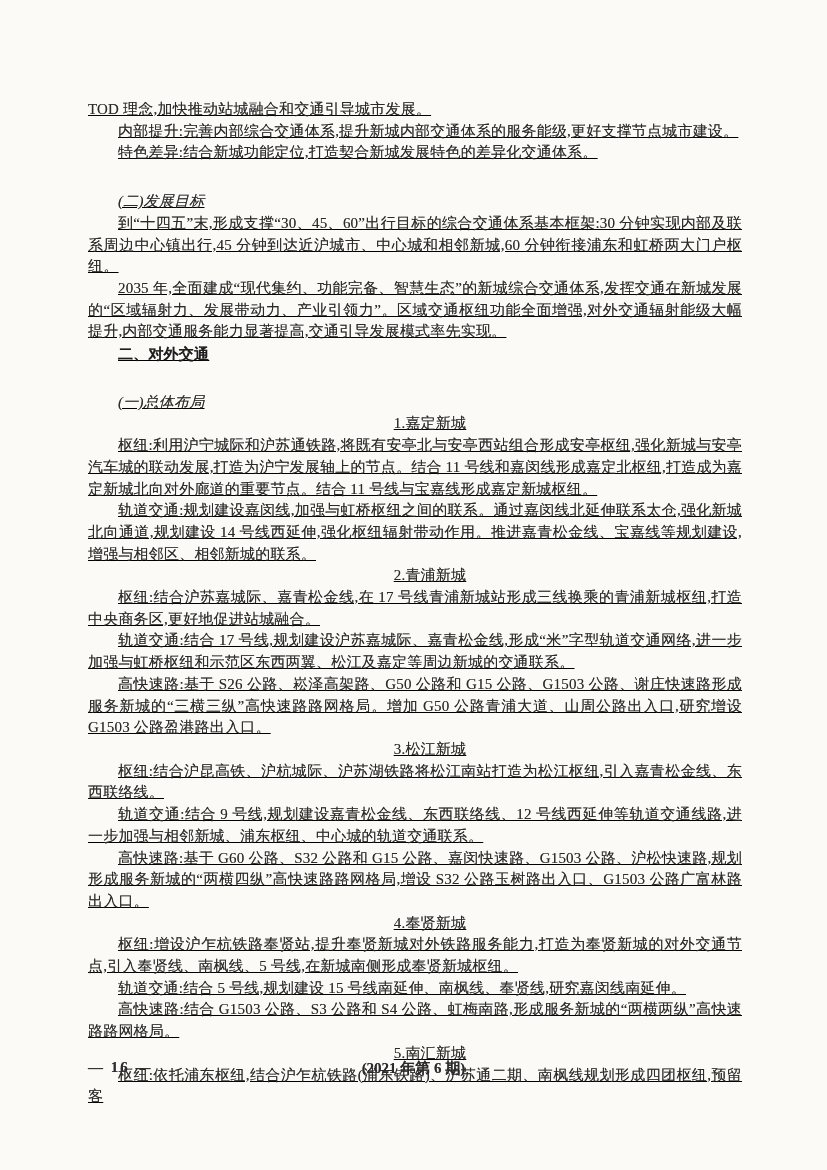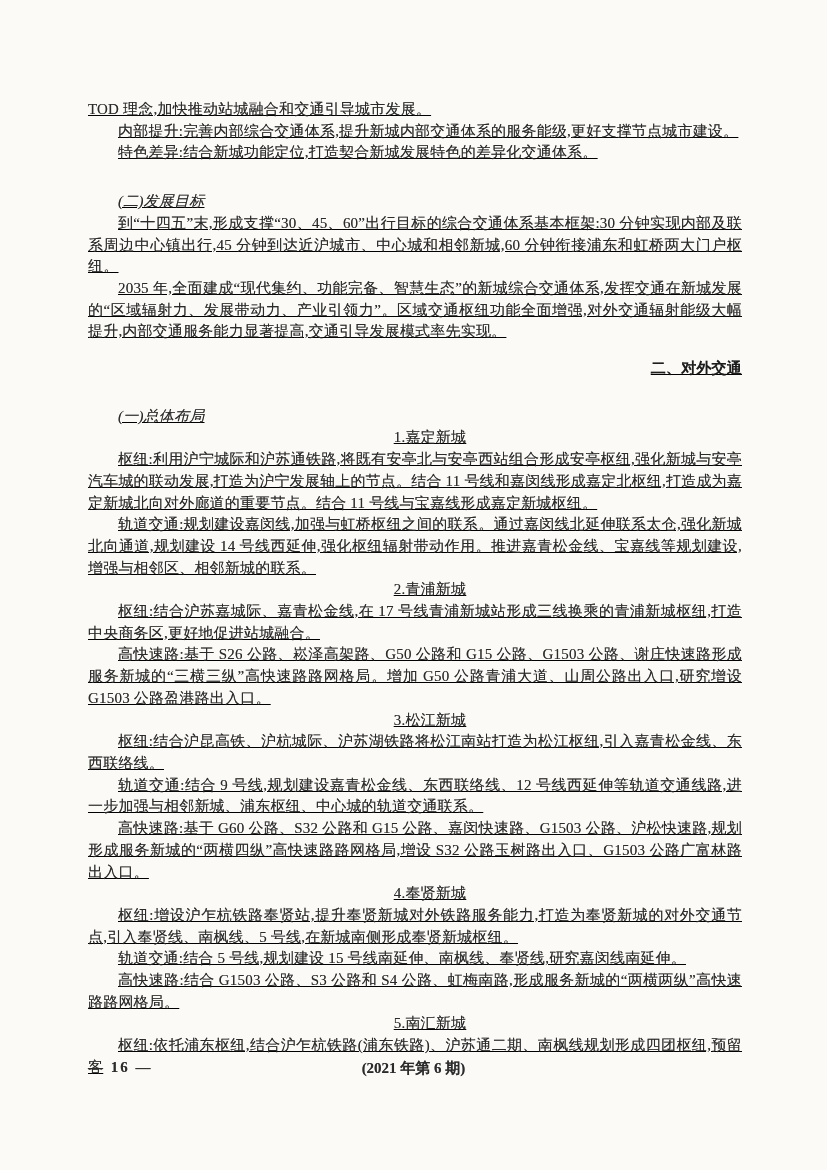--- a/index.html
+++ b/index.html
@@ -31,23 +31,22 @@
     color: #2b2b2b;
     text-shadow: 0 0 0.5px rgba(45,45,45,0.55);
     letter-spacing: 0.2px;
   }
   .para.continuation {
     text-indent: 0;
   }
   .para.section-bold {
     font-weight: 700;
     font-family: "Liberation Sans", "DejaVu Sans", sans-serif;
-    text-align: right;
+    text-align: left;
     color: #1d1d1d;
-    margin-top: 14px;
   }
   .para.section-kai {
     font-style: italic;
     text-align: left;
     margin-top: 27px;
   }
   .para.subheading {
     text-align: center;
   }
   .footer {
@@ -86,20 +85,21 @@
       <p class="para section-kai">(二)发展目标</p>
       <p class="para body">到“十四五”末,形成支撑“30、45、60”出行目标的综合交通体系基本框架:30 分钟实现内部及联系周边中心镇出行,45 分钟到达近沪城市、中心城和相邻新城,60 分钟衔接浦东和虹桥两大门户枢纽。</p>
       <p class="para body">2035 年,全面建成“现代集约、功能完备、智慧生态”的新城综合交通体系,发挥交通在新城发展的“区域辐射力、发展带动力、产业引领力”。区域交通枢纽功能全面增强,对外交通辐射能级大幅提升,内部交通服务能力显著提高,交通引导发展模式率先实现。</p>
       <p class="para section-bold">二、对外交通</p>
       <p class="para section-kai">(一)总体布局</p>
       <p class="para subheading">1.嘉定新城</p>
       <p class="para body">枢纽:利用沪宁城际和沪苏通铁路,将既有安亭北与安亭西站组合形成安亭枢纽,强化新城与安亭汽车城的联动发展,打造为沪宁发展轴上的节点。结合 11 号线和嘉闵线形成嘉定北枢纽,打造成为嘉定新城北向对外廊道的重要节点。结合 11 号线与宝嘉线形成嘉定新城枢纽。</p>
       <p class="para body">轨道交通:规划建设嘉闵线,加强与虹桥枢纽之间的联系。通过嘉闵线北延伸联系太仓,强化新城北向通道,规划建设 14 号线西延伸,强化枢纽辐射带动作用。推进嘉青松金线、宝嘉线等规划建设,增强与相邻区、相邻新城的联系。</p>
       <p class="para subheading">2.青浦新城</p>
       <p class="para body">枢纽:结合沪苏嘉城际、嘉青松金线,在 17 号线青浦新城站形成三线换乘的青浦新城枢纽,打造中央商务区,更好地促进站城融合。</p>
+      <p class="para body">轨道交通:结合 17 号线,规划建设沪苏嘉城际、嘉青松金线,形成“米”字型轨道交通网络,进一步加强与虹桥枢纽和示范区东西两翼、松江及嘉定等周边新城的交通联系。</p>
       <p class="para body">高快速路:基于 S26 公路、崧泽高架路、G50 公路和 G15 公路、G1503 公路、谢庄快速路形成服务新城的“三横三纵”高快速路路网格局。增加 G50 公路青浦大道、山周公路出入口,研究增设 G1503 公路盈港路出入口。</p>
       <p class="para subheading">3.松江新城</p>
       <p class="para body">枢纽:结合沪昆高铁、沪杭城际、沪苏湖铁路将松江南站打造为松江枢纽,引入嘉青松金线、东西联络线。</p>
       <p class="para body">轨道交通:结合 9 号线,规划建设嘉青松金线、东西联络线、12 号线西延伸等轨道交通线路,进一步加强与相邻新城、浦东枢纽、中心城的轨道交通联系。</p>
       <p class="para body">高快速路:基于 G60 公路、S32 公路和 G15 公路、嘉闵快速路、G1503 公路、沪松快速路,规划形成服务新城的“两横四纵”高快速路路网格局,增设 S32 公路玉树路出入口、G1503 公路广富林路出入口。</p>
       <p class="para subheading">4.奉贤新城</p>
       <p class="para body">枢纽:增设沪乍杭铁路奉贤站,提升奉贤新城对外铁路服务能力,打造为奉贤新城的对外交通节点,引入奉贤线、南枫线、5 号线,在新城南侧形成奉贤新城枢纽。</p>
       <p class="para body">轨道交通:结合 5 号线,规划建设 15 号线南延伸、南枫线、奉贤线,研究嘉闵线南延伸。</p>
       <p class="para body">高快速路:结合 G1503 公路、S3 公路和 S4 公路、虹梅南路,形成服务新城的“两横两纵”高快速路路网格局。</p>
       <p class="para subheading">5.南汇新城</p>

